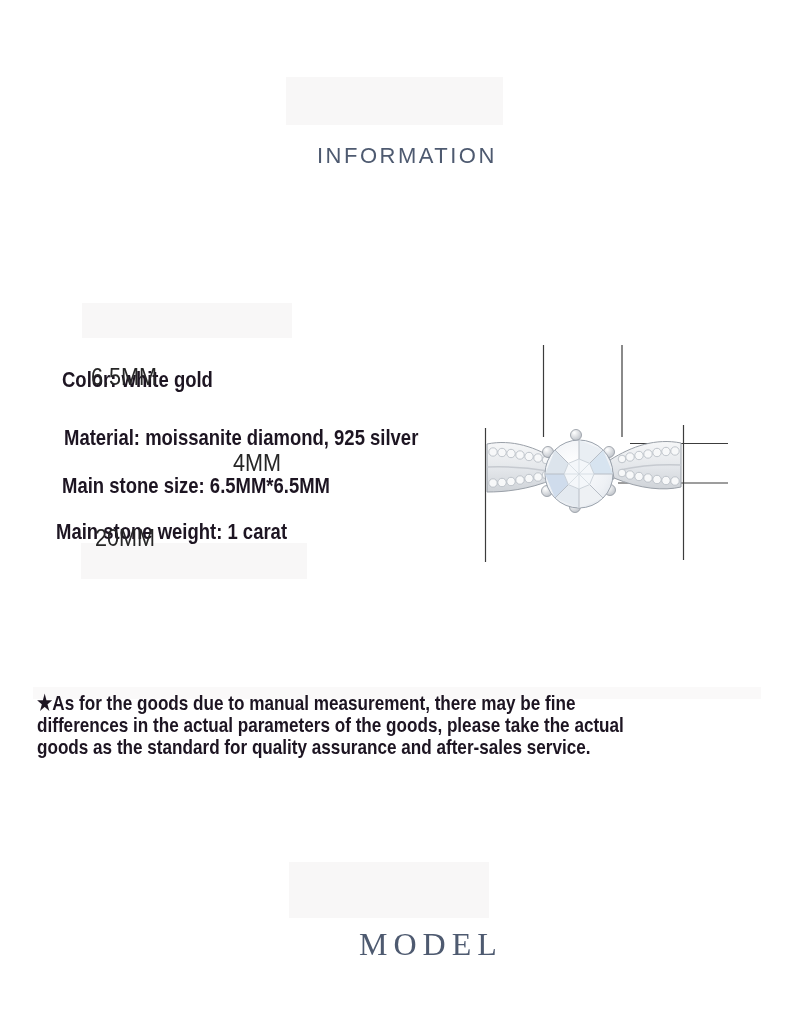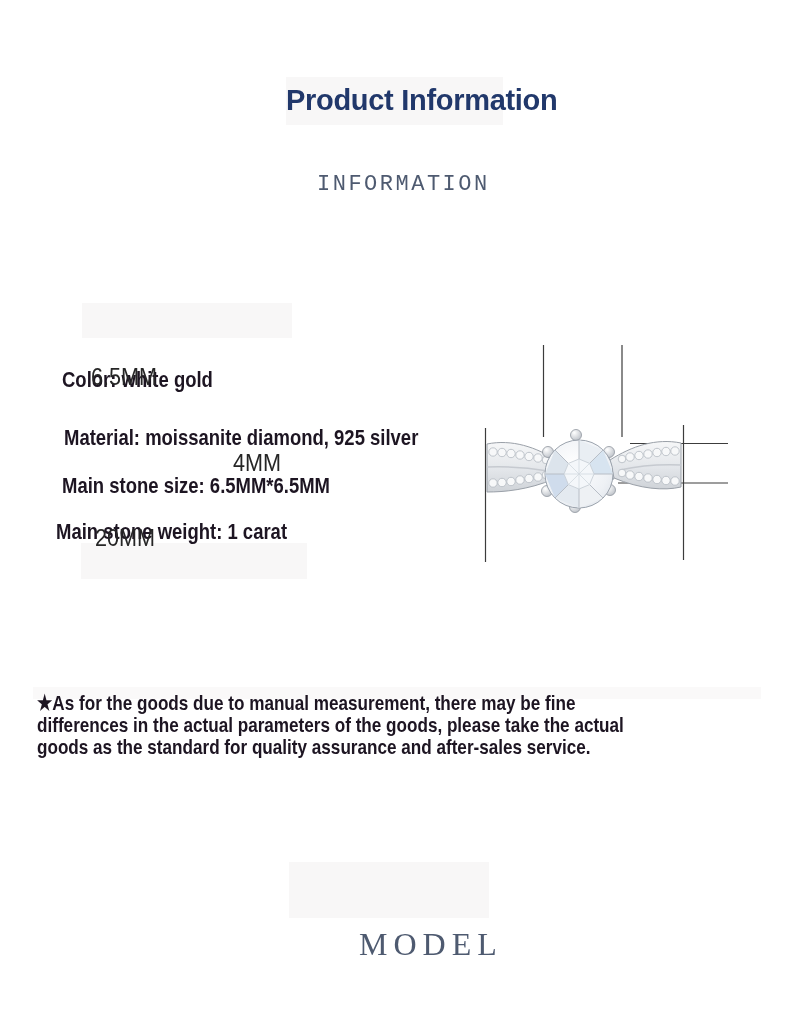--- a/index.html
+++ b/index.html
@@ -14,23 +14,22 @@
     position:relative;width:790px;height:1031px;background:#ffffff;
     overflow:hidden;font-family:"Liberation Sans",sans-serif;
   }
   .artifact{position:absolute;background:var(--artifact);}
   .page-title{
     position:absolute;left:286px;top:84px;white-space:nowrap;
     font-size:29px;font-weight:700;color:var(--title-blue);letter-spacing:-0.3px;
   }
   .page-subtitle{
     position:absolute;left:317px;top:143px;white-space:nowrap;
-    font-family:Liberation Mono, monospace;font-size:22px;color:var(--serif-gray);
+    font-family:Liberation Sans, sans-serif;font-size:22px;color:var(--serif-gray);
     letter-spacing:2.5px;
-    margin-top:29px;
   }
   .spec-item{
     position:absolute;white-space:nowrap;font-size:22px;font-weight:700;
     color:var(--body-dark);transform:scaleX(0.84);transform-origin:0 50%;
   }
   .spec-0{left:62px;top:367px;}
   .spec-1{left:64px;top:425px;}
   .spec-2{left:62px;top:473px;}
   .spec-3{left:56px;top:519px;}
   .diagram{position:absolute;left:460px;top:340px;width:310px;height:235px;}
@@ -57,21 +56,20 @@
 <body>
 
 <div class="page">
 
   <div class="artifact" style="left:286px;top:77px;width:217px;height:48px;"></div>
   <div class="artifact" style="left:82px;top:303px;width:210px;height:35px;"></div>
   <div class="artifact" style="left:81px;top:543px;width:226px;height:36px;"></div>
   <div class="artifact" style="left:33px;top:687px;width:728px;height:12px;background:#faf9f9;"></div>
   <div class="artifact" style="left:289px;top:862px;width:200px;height:56px;"></div>
 
-  <div class="page-title">Product Information</div>
   <div class="page-subtitle">INFORMATION</div>
 
   <div class="spec-item spec-0">Color: white gold</div>
   <div class="spec-item spec-1">Material: moissanite diamond, 925 silver</div>
   <div class="spec-item spec-2">Main stone size: 6.5MM*6.5MM</div>
   <div class="spec-item spec-3">Main stone weight: 1 carat</div>
 
   <div class="diagram">
     <svg width="310" height="235" viewBox="0 0 310 235">
       <defs>

